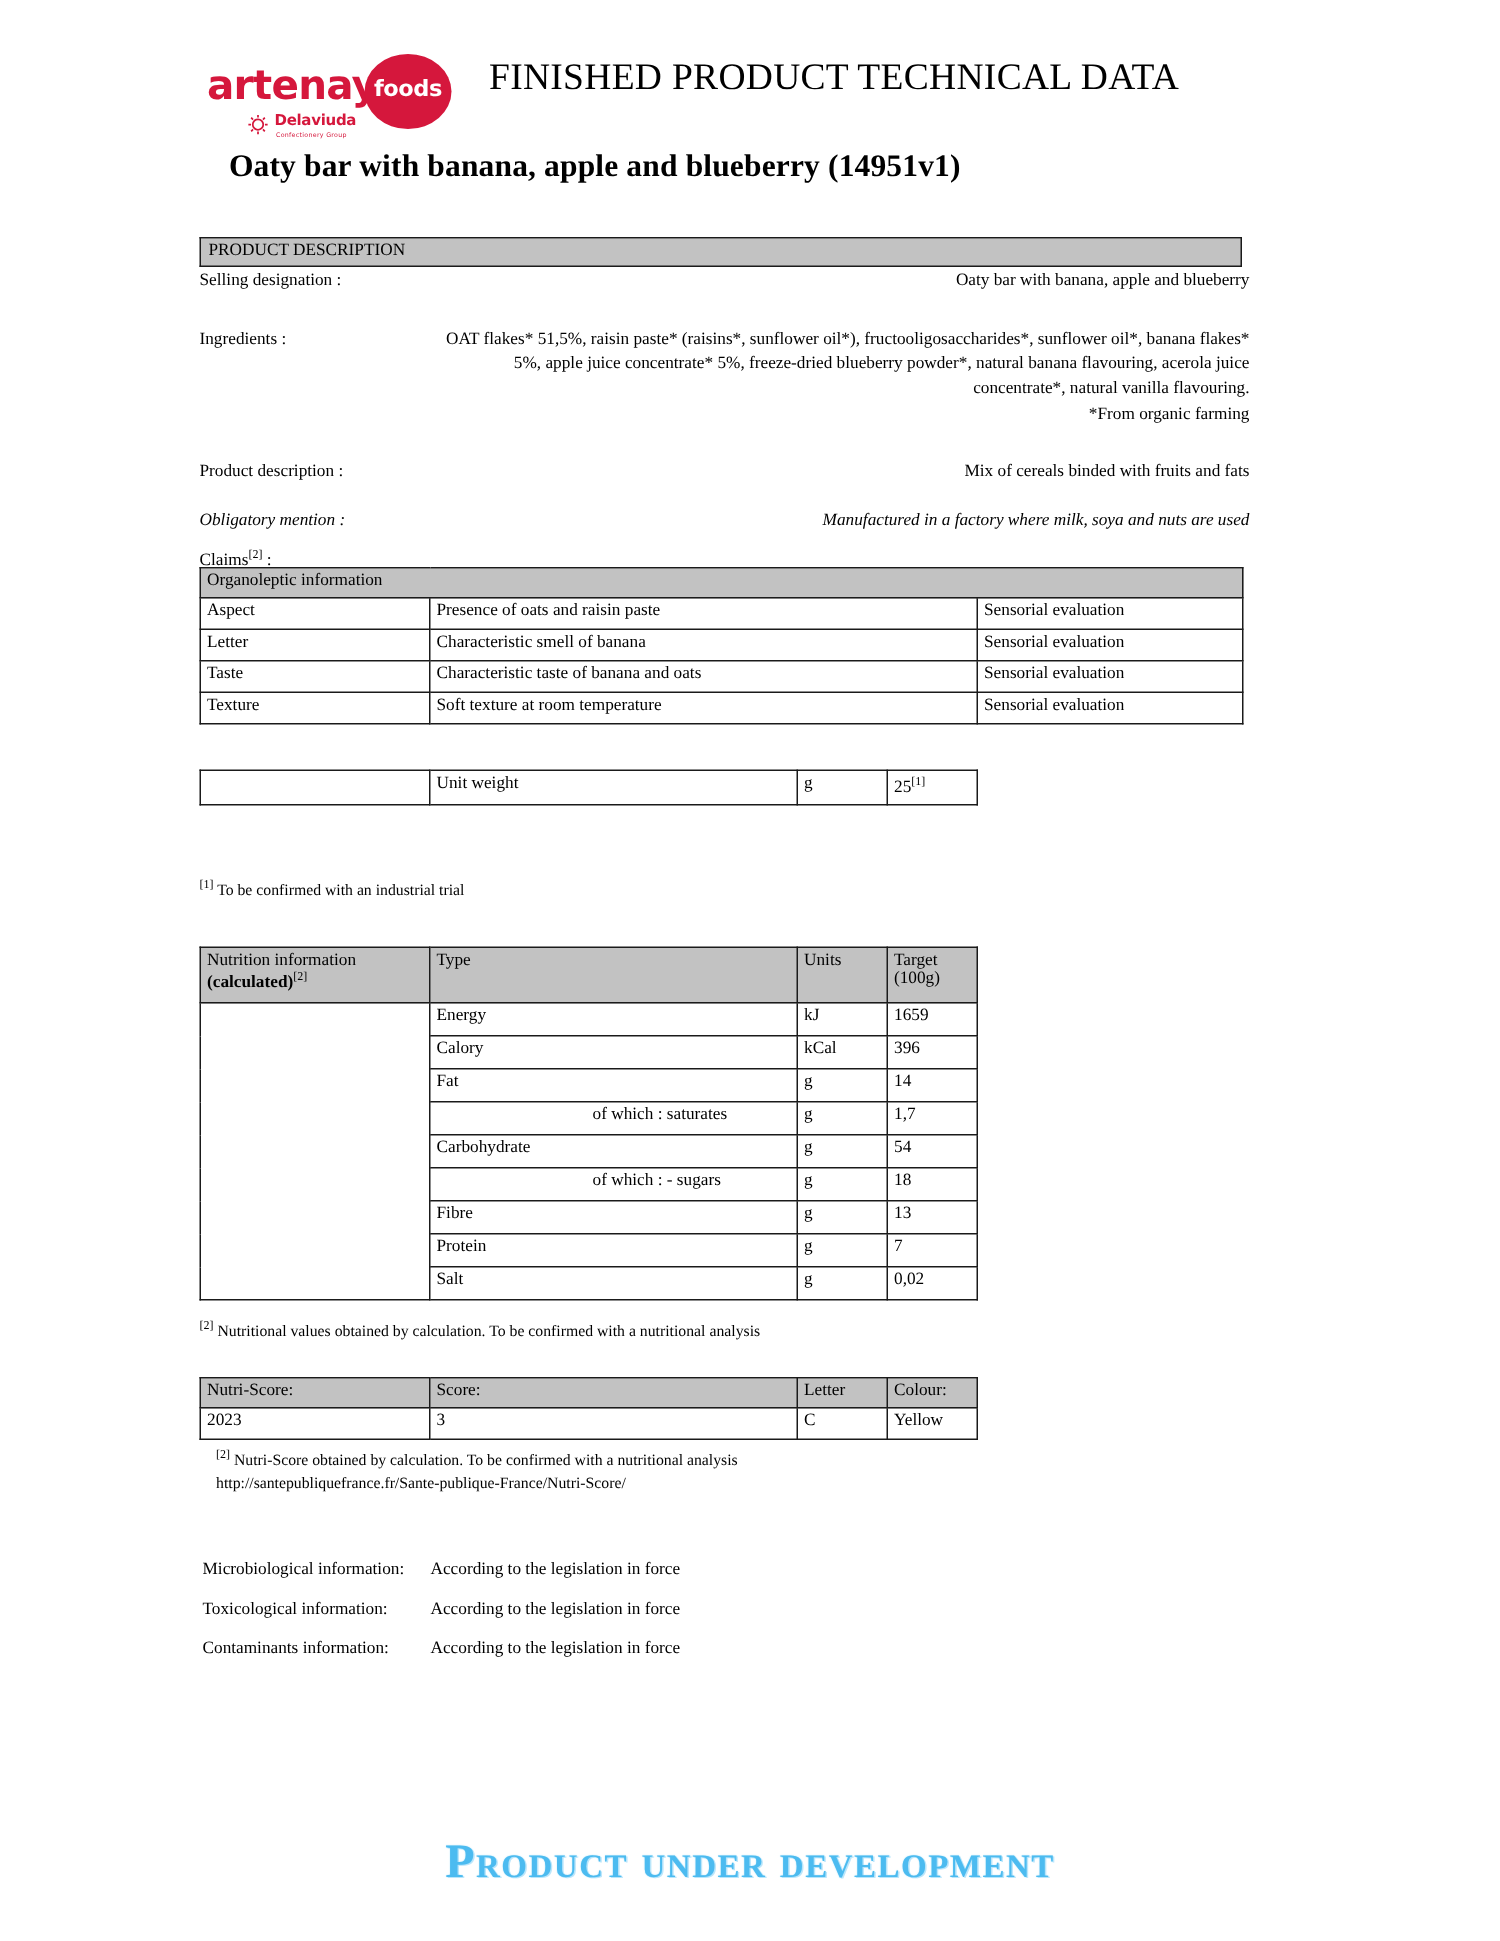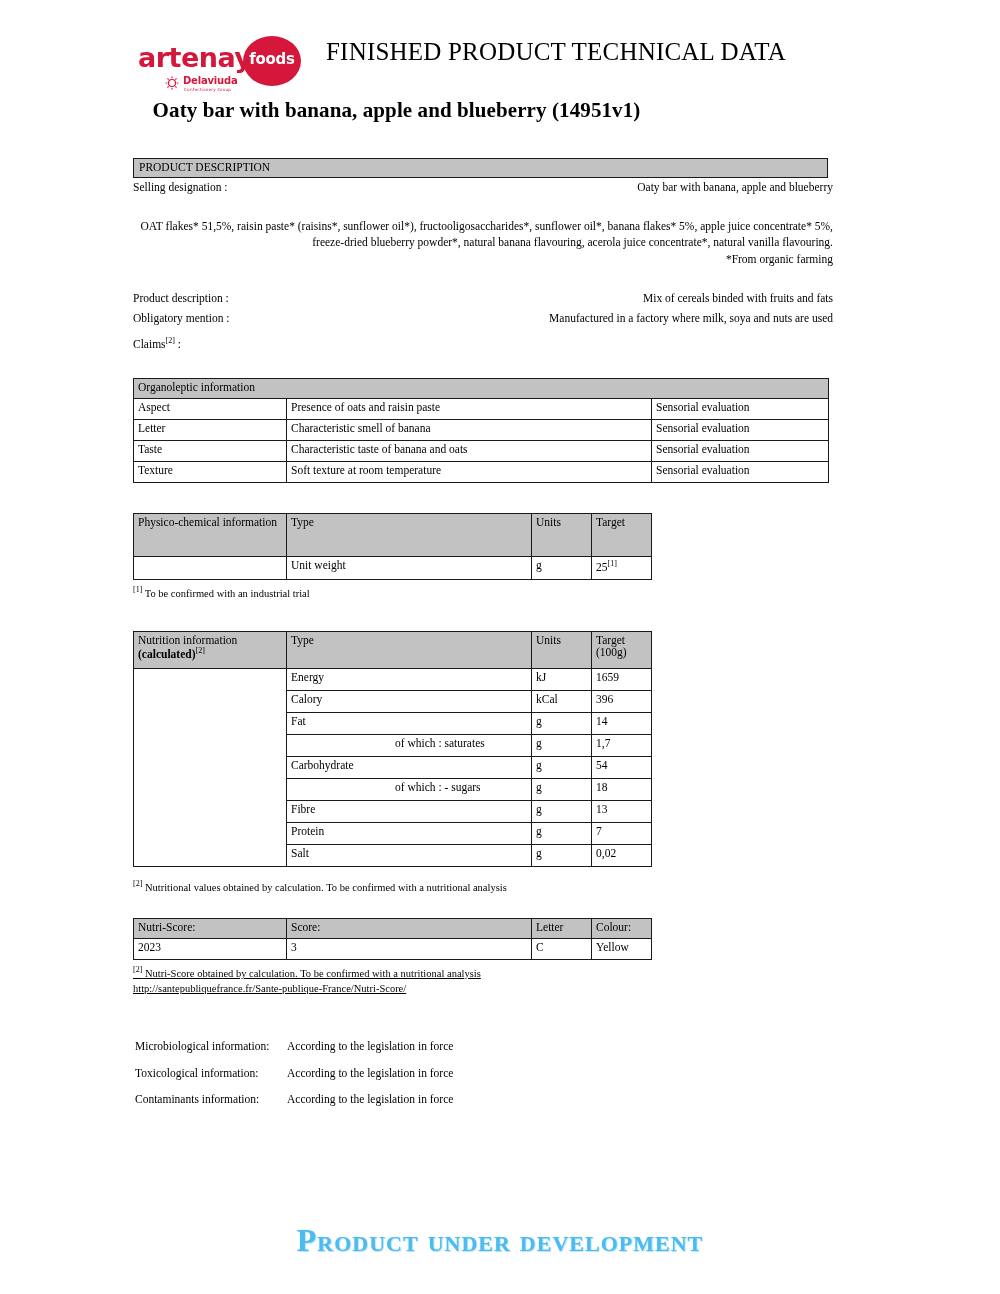--- a/index.html
+++ b/index.html
@@ -162,21 +162,21 @@
   
   .ns-table { left: 133px; top: 918px; width: 519px; }
 
   .footnote {
     position: absolute;
     font-size: 10.5px;
     line-height: 1.45;
   }
   .fn1 { left: 133px; top: 584px; }
   .fn2 { left: 133px; top: 878px; }
-  .fn3 { left: 133px; top: 964px; width: 600px; text-decoration: underline; }
+  .fn3 { left: 144px; top: 964px; width: 600px; }
 
   .bottom-block {
     position: absolute;
     left: 135px;
     top: 1040px;
     width: 600px;
     font-size: 11.5px;
     line-height: 1.1;
   }
   .bottom-row { display: flex; margin-bottom: 14px; }
@@ -231,31 +231,32 @@
     </tr>
   </tbody>
     </table>
 
   <div class="kv-block">
     <div class="kv-row" style="margin-top:1px;">
       <div class="kv-label">Selling designation :</div>
       <div class="kv-val">Oaty bar with banana, apple and blueberry</div>
     </div>
     <div class="kv-row" style="margin-top:22px;">
+      <div class="kv-label">Ingredients :</div>
       <div class="kv-val">OAT flakes* 51,5%, raisin paste* (raisins*, sunflower oil*), fructooligosaccharides*, sunflower oil*, banana flakes* 5%, apple juice concentrate* 5%, freeze-dried blueberry powder*, natural banana flavouring, acerola juice concentrate*, natural vanilla flavouring.</div>
     </div>
     <div class="kv-row">
       <div class="kv-label"></div>
       <div class="kv-val">*From organic farming</div>
     </div>
     <div class="kv-row" style="margin-top:22px;">
       <div class="kv-label">Product description :</div>
       <div class="kv-val">Mix of cereals binded with fruits and fats</div>
     </div>
-    <div class="kv-row" style="margin-top:4px;">
+    <div class="kv-row" style="margin-top:16px;font-style:italic;">
       <div class="kv-label">Obligatory mention :</div>
       <div class="kv-val">Manufactured in a factory where milk, soya and nuts are used</div>
     </div>
     <div class="kv-row" style="margin-top:8px;">
       <div class="kv-label">
         <span>Claims</span><span class="sup">[2]</span><span> :</span>
       </div>
       <div class="kv-val"></div>
     </div>
   </div>
@@ -294,26 +295,20 @@
     </table>
 
   <table class="tbl phy-table">
     <colgroup>
         <col style="width:153px">
         <col style="width:245px">
         <col style="width:60px">
         <col style="width:60px">
       </colgroup>
     <tbody>
-        <tr>
-      <td class="hdr" style="height:38px;">Physico-chemical information</td>
-      <td class="hdr">Type</td>
-      <td class="hdr ctr">Units</td>
-      <td class="hdr ctr">Target</td>
-    </tr>
     <tr>
       <td style="height:18px;"></td>
       <td>Unit weight</td>
       <td class="ctr mid">g</td>
       <td class="ctr mid"><span>25</span><span class="sup">[1]</span></td>
     </tr>
   </tbody>
     </table>
 
   <div class="footnote fn1">

